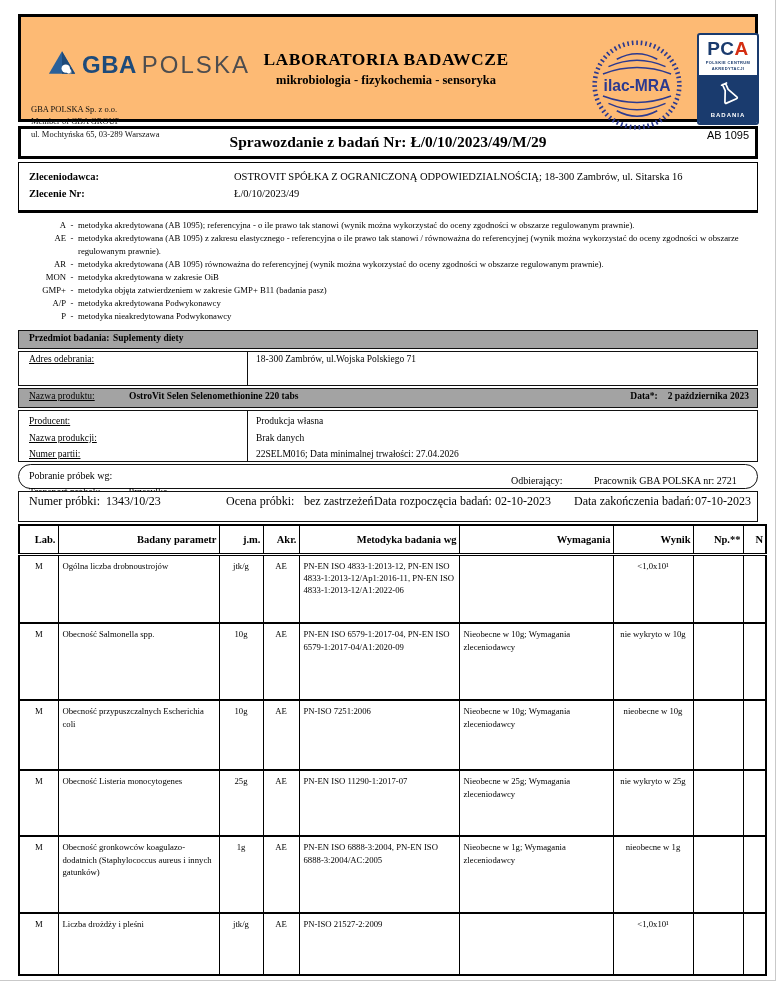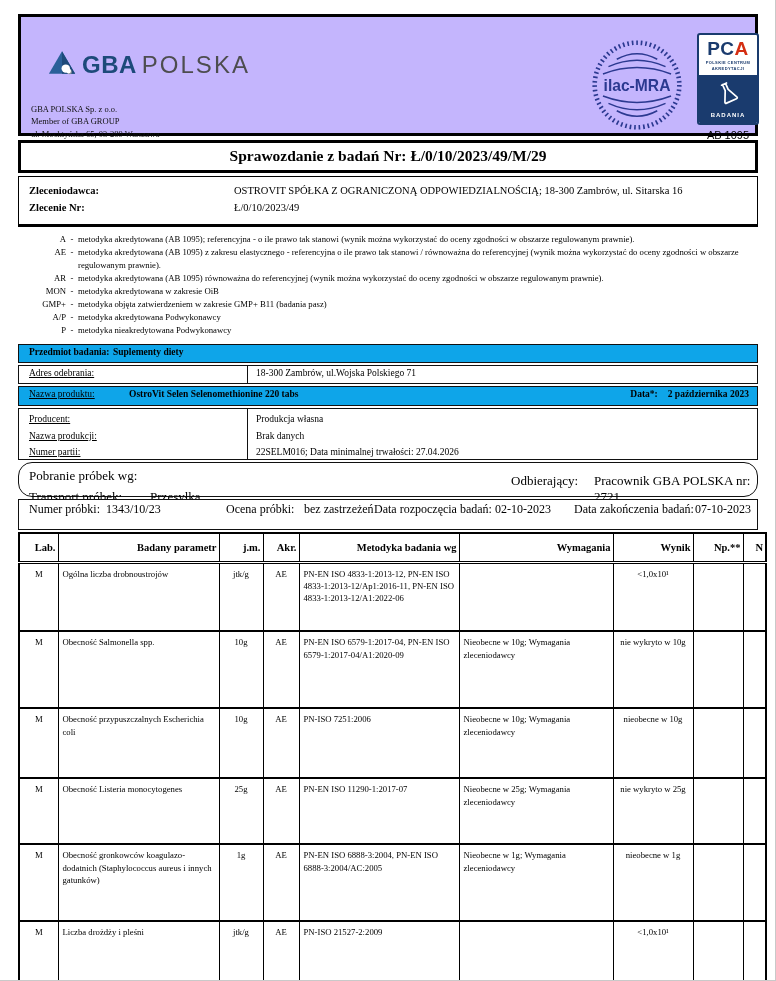--- a/index.html
+++ b/index.html
@@ -6,21 +6,21 @@
   html,body { background:#fff; }
   body {
     width: 776px; height: 981px; overflow: hidden; position: relative;
     font-family: "Liberation Serif", serif; color:#000;
     border-right: 1px solid #c9c9c9; border-bottom: 1px solid #c9c9c9;
   }
   .page { position:absolute; left:18px; top:14px; width:747px; }
 
   
   .header-box {
-    width:740px; height:122px; border:3px solid #000; position:relative; background:#c4b5fd;
+    width:740px; height:108px; border:3px solid #000; position:relative; background:#fdba74;
   }
   .gba-logo { position:absolute; left:26px; top:32px; display:flex; align-items:center; gap:5px;
     font-family:"Liberation Sans", sans-serif; }
   .gba-logo .gba { font-size:24px; font-weight:bold; color:#1d4a7a; letter-spacing:.5px; }
   .gba-logo .polska { font-size:24px; font-weight:300; color:#4d4d4f; letter-spacing:2px; }
   .company-lines { position:absolute; left:10px; top:86px; font-size:8.5px; line-height:1.45; color:#111; }
   .lab-title-block { position:absolute; left:200px; top:32px; width:330px; text-align:center; }
   .lab-title { font-size:17.5px; font-weight:bold; letter-spacing:.5px; }
   .lab-subtitle { font-size:12.5px; font-weight:bold; margin-top:3px; }
   .ilac-wrap { position:absolute; left:570px; top:22px; width:92px; height:92px; }
@@ -51,36 +51,36 @@
   
   .legend { margin-top:6px; width:740px; font-size:8.7px; line-height:1.5; }
   .legend-line { display:flex; }
   .legend-line .term { width:48px; text-align:right; flex:none; }
   .legend-line .dash { width:12px; text-align:center; flex:none; }
   .legend-line .txt { flex:1; padding-right:4px; }
 
   
   .info-stack { margin-top:7px; width:740px; font-size:9.5px; }
   .ibox { border:1.5px solid #111; margin-top:2px; position:relative; background:#fff; }
-  .ibox.gray { background:#0ea5e9; }
+  .ibox.gray { background:#a3a3a3; }
   .u { text-decoration:underline; }
   .b { font-weight:bold; }
   .irow1 { height:19px; } .irow1 .lbl { position:absolute; left:10px; top:2px; }
   .irow1 .val { position:absolute; left:94px; top:2px; }
-  .irow2 { height:19px; display:flex; }
+  .irow2 { height:35px; display:flex; }
   .cell-l { width:229px; flex:none; border-right:1px solid #111; padding:2px 0 0 10px; }
   .cell-r { flex:1; padding:2px 0 0 8px; }
   .irow3 { height:20px; }
   .irow3 .lbl { position:absolute; left:10px; top:2px; }
   .irow3 .val { position:absolute; left:110px; top:2px; }
   .irow3 .date-grp { position:absolute; right:8px; top:2px; }
   .irow3 .date-grp .dv { margin-left:10px; }
   .iblock { display:flex; height:52px; }
   .iblock .cell-l div, .iblock .cell-r div { line-height:1.75; }
-  .irow7 { height:35px; font-size:13px;border-radius:14px; }
+  .irow7 { height:25px; font-size:10px;border-radius:14px; }
   .irow7 .left { position:absolute; left:10px; top:3px; line-height:1.6; }
   .irow7 .tval { margin-left:28px; }
   .irow7 .rec-lbl { position:absolute; left:492px; top:10px; }
   .irow7 .rec-val { position:absolute; left:575px; top:10px; }
   .irow8 { height:31px; font-size:12px; }
   .irow8 span { position:absolute; top:2.5px; white-space:nowrap; }
 
   
   table.results { margin-top:2px; width:747px; border-collapse:collapse; table-layout:fixed;
     border:2px solid #000; }
@@ -111,20 +111,24 @@
           <circle cx="23" cy="23" r="2.6" fill="#ffffff"></circle>
         </svg>
       </span>
       <span class="gba">GBA</span>
         <span class="polska">POLSKA</span>
     </div>
     <div class="company-lines">
       <div>GBA POLSKA Sp. z o.o.</div>
       <div>Member of GBA GROUP</div>
       <div>ul. Mochtyńska 65, 03-289 Warszawa</div>
+    </div>
+    <div class="lab-title-block">
+      <div class="lab-title">LABORATORIA BADAWCZE</div>
+      <div class="lab-subtitle">mikrobiologia - fizykochemia - sensoryka</div>
     </div>
     <div class="ilac-wrap">
       <svg width="92" height="92" viewBox="0 0 100 100">
         <circle cx="50" cy="50" r="46" fill="none" stroke="#2b3990" stroke-width="5" stroke-dasharray="1.8,3.1"></circle>
         <path d="M28,22 Q50,10 72,22" fill="none" stroke="#2b3990" stroke-width="1.6"></path>
         <path d="M19,30 Q50,16 81,30" fill="none" stroke="#2b3990" stroke-width="1.6"></path>
         <path d="M13,38 Q50,24 87,38" fill="none" stroke="#2b3990" stroke-width="1.6"></path>
         <path d="M28,78 Q50,90 72,78" fill="none" stroke="#2b3990" stroke-width="1.6"></path>
         <path d="M19,70 Q50,84 81,70" fill="none" stroke="#2b3990" stroke-width="1.6"></path>
         <path d="M13,62 Q50,76 87,62" fill="none" stroke="#2b3990" stroke-width="1.6"></path>

